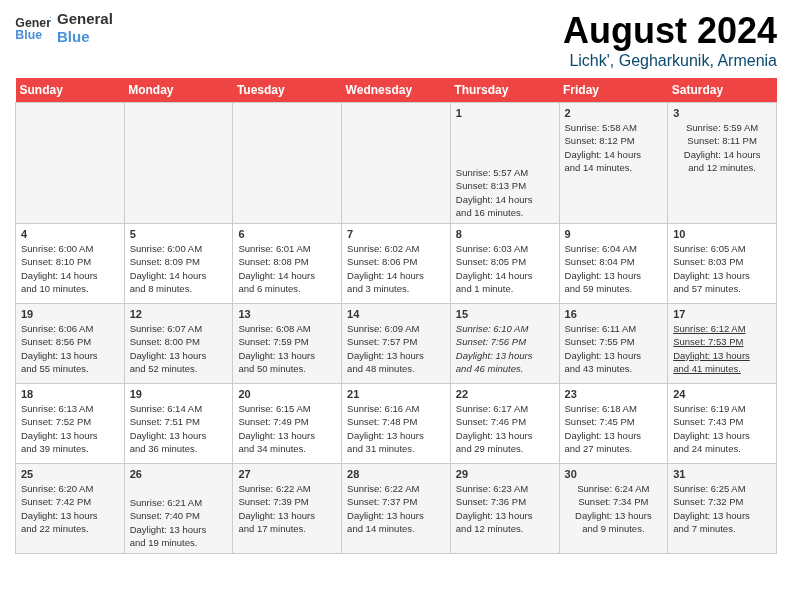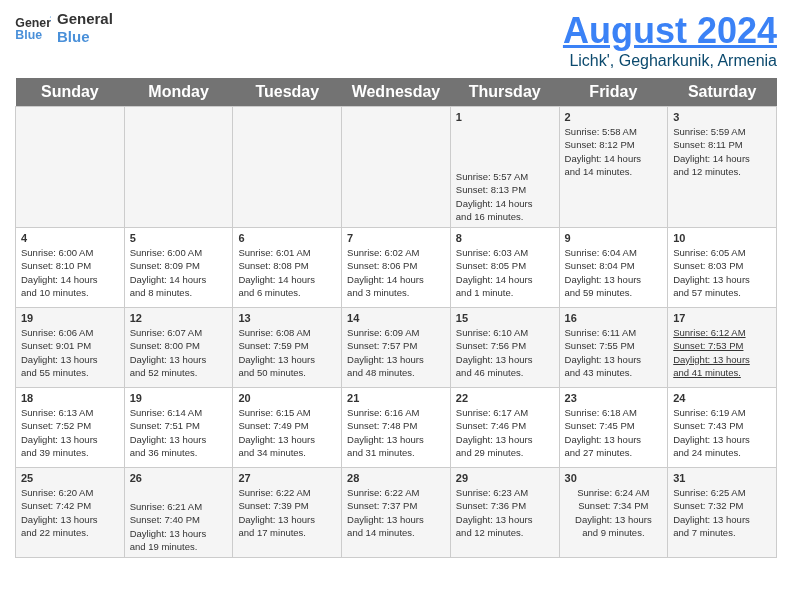--- a/index.html
+++ b/index.html
@@ -28,38 +28,37 @@
     .logo-icon {
       width: 36px;
       height: 30px;
     }
     .title-block {
       text-align: right;
     }
     .main-title {
       font-size: 36px;
       font-weight: bold;
-      color: #3b82f6;
-      text-decoration: underline;
+      color: #000000;
     }
     .subtitle {
       font-size: 16px;
       color: #0c4a6e;
     }
     table {
       width: 100%;
       border-collapse: collapse;
       font-size: 10.5px;
     }
     thead th {
-      background-color: #737373;
+      background-color: #ef4444;
       color: #fff;
-      text-align: center;
+      text-align: left;
       padding: 5px 4px;
-      font-size: 16px;
+      font-size: 12px;
       font-weight: bold;
     }
     tbody td {
       border: 1px solid #ccc;
       vertical-align: top;
       padding: 4px 5px;
       width: 14.28%;
       height: 80px;
       background: #fff;
     }
@@ -134,21 +133,21 @@
           </td>
           <td>
             <span class="day-num">2</span>
             <div class="day-info" style="white-space: pre-line;">Sunrise: 5:58 AM
 Sunset: 8:12 PM
 Daylight: 14 hours
 and 14 minutes.</div>
           </td>
           <td>
             <span class="day-num">3</span>
-            <div class="day-info" style="white-space: pre-line;">Sunrise: 5:59 AM
+            <div class="day-info" style="white-space: pre-line; text-align: center;">Sunrise: 5:59 AM
 Sunset: 8:11 PM
 Daylight: 14 hours
 and 12 minutes.</div>
           </td>
         </tr>
         <tr>
           <td>
             <span class="day-num">4</span>
             <div class="day-info" style="white-space: pre-line;">Sunrise: 6:00 AM
 Sunset: 8:10 PM
@@ -195,21 +194,21 @@
             <div class="day-info" style="white-space: pre-line;">Sunrise: 6:05 AM
 Sunset: 8:03 PM
 Daylight: 13 hours
 and 57 minutes.</div>
           </td>
         </tr>
         <tr>
           <td>
             <span class="day-num">19</span>
             <div class="day-info" style="white-space: pre-line;">Sunrise: 6:06 AM
-Sunset: 9:01 PM
+Sunset: 8:56 PM
 Daylight: 13 hours
 and 55 minutes.</div>
           </td>
           <td>
             <span class="day-num">12</span>
             <div class="day-info" style="white-space: pre-line;">Sunrise: 6:07 AM
 Sunset: 8:00 PM
 Daylight: 13 hours
 and 52 minutes.</div>
           </td>
@@ -222,21 +221,21 @@
           </td>
           <td>
             <span class="day-num">14</span>
             <div class="day-info" style="white-space: pre-line;">Sunrise: 6:09 AM
 Sunset: 7:57 PM
 Daylight: 13 hours
 and 48 minutes.</div>
           </td>
           <td>
             <span class="day-num">15</span>
-            <div class="day-info" style="white-space: pre-line;">Sunrise: 6:10 AM
+            <div class="day-info" style="white-space: pre-line; font-style: italic;">Sunrise: 6:10 AM
 Sunset: 7:56 PM
 Daylight: 13 hours
 and 46 minutes.</div>
           </td>
           <td>
             <span class="day-num">16</span>
             <div class="day-info" style="white-space: pre-line;">Sunrise: 6:11 AM
 Sunset: 7:55 PM
 Daylight: 13 hours
 and 43 minutes.</div>

